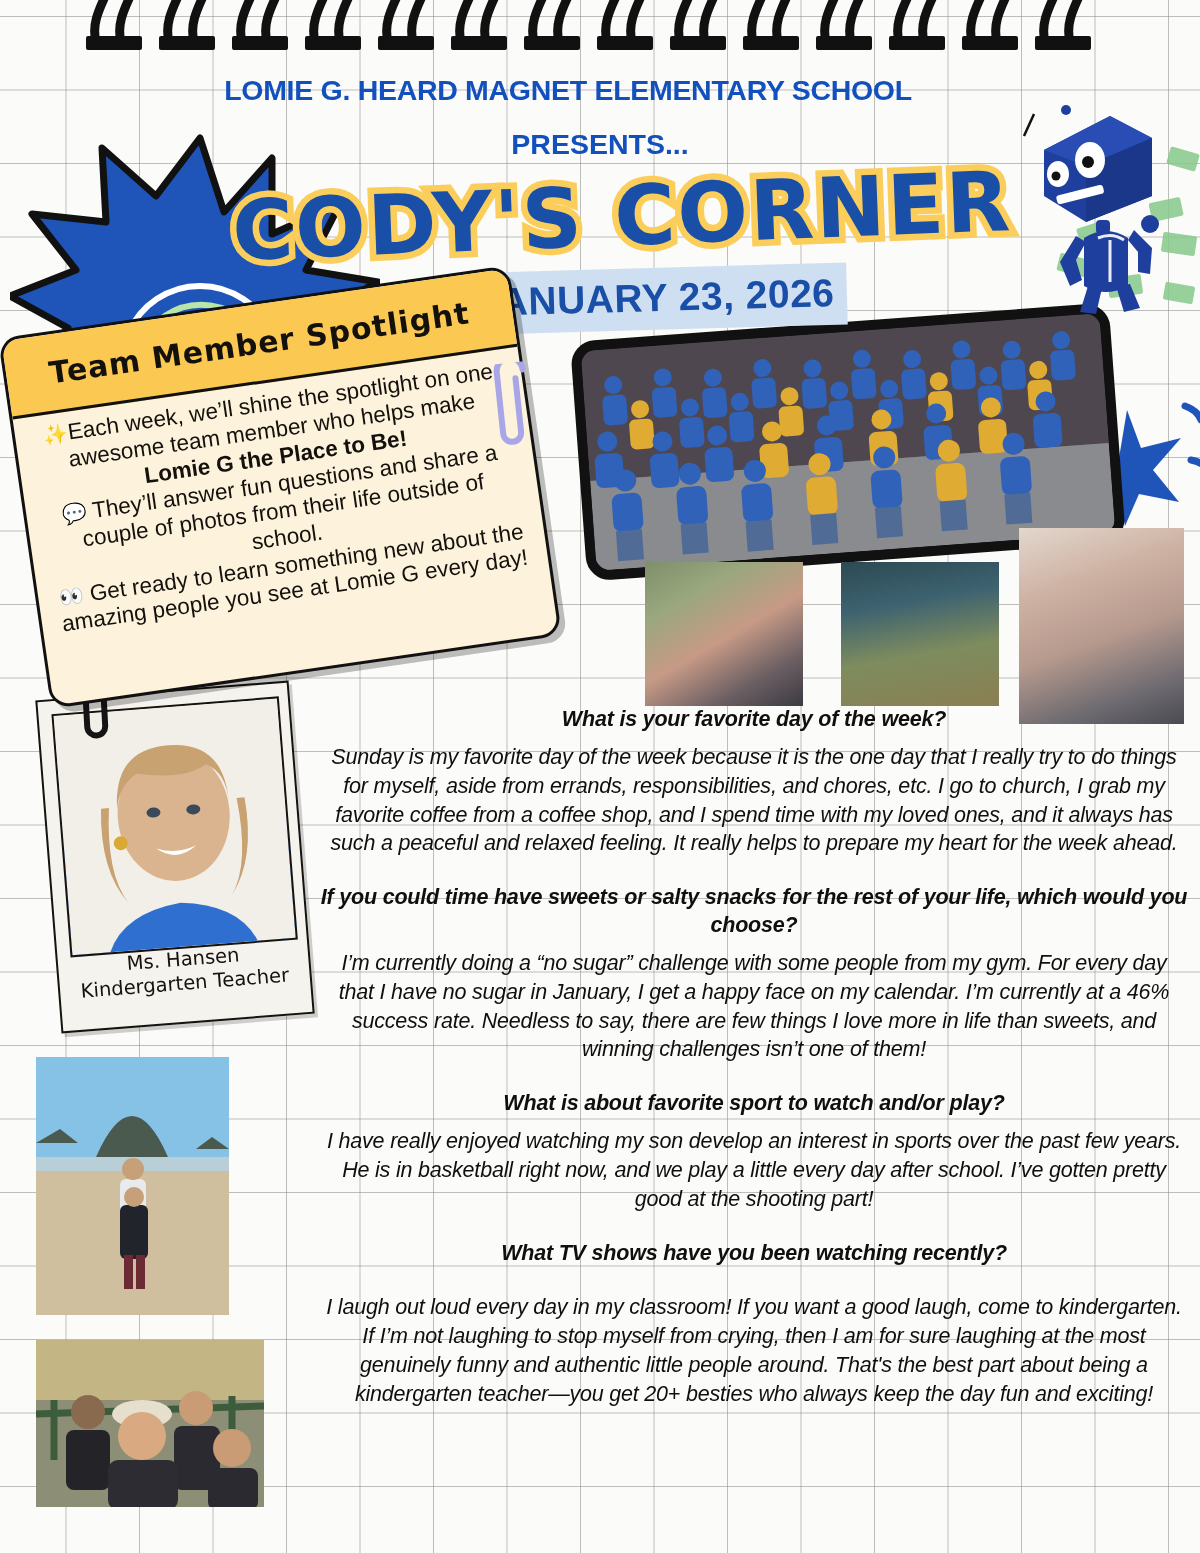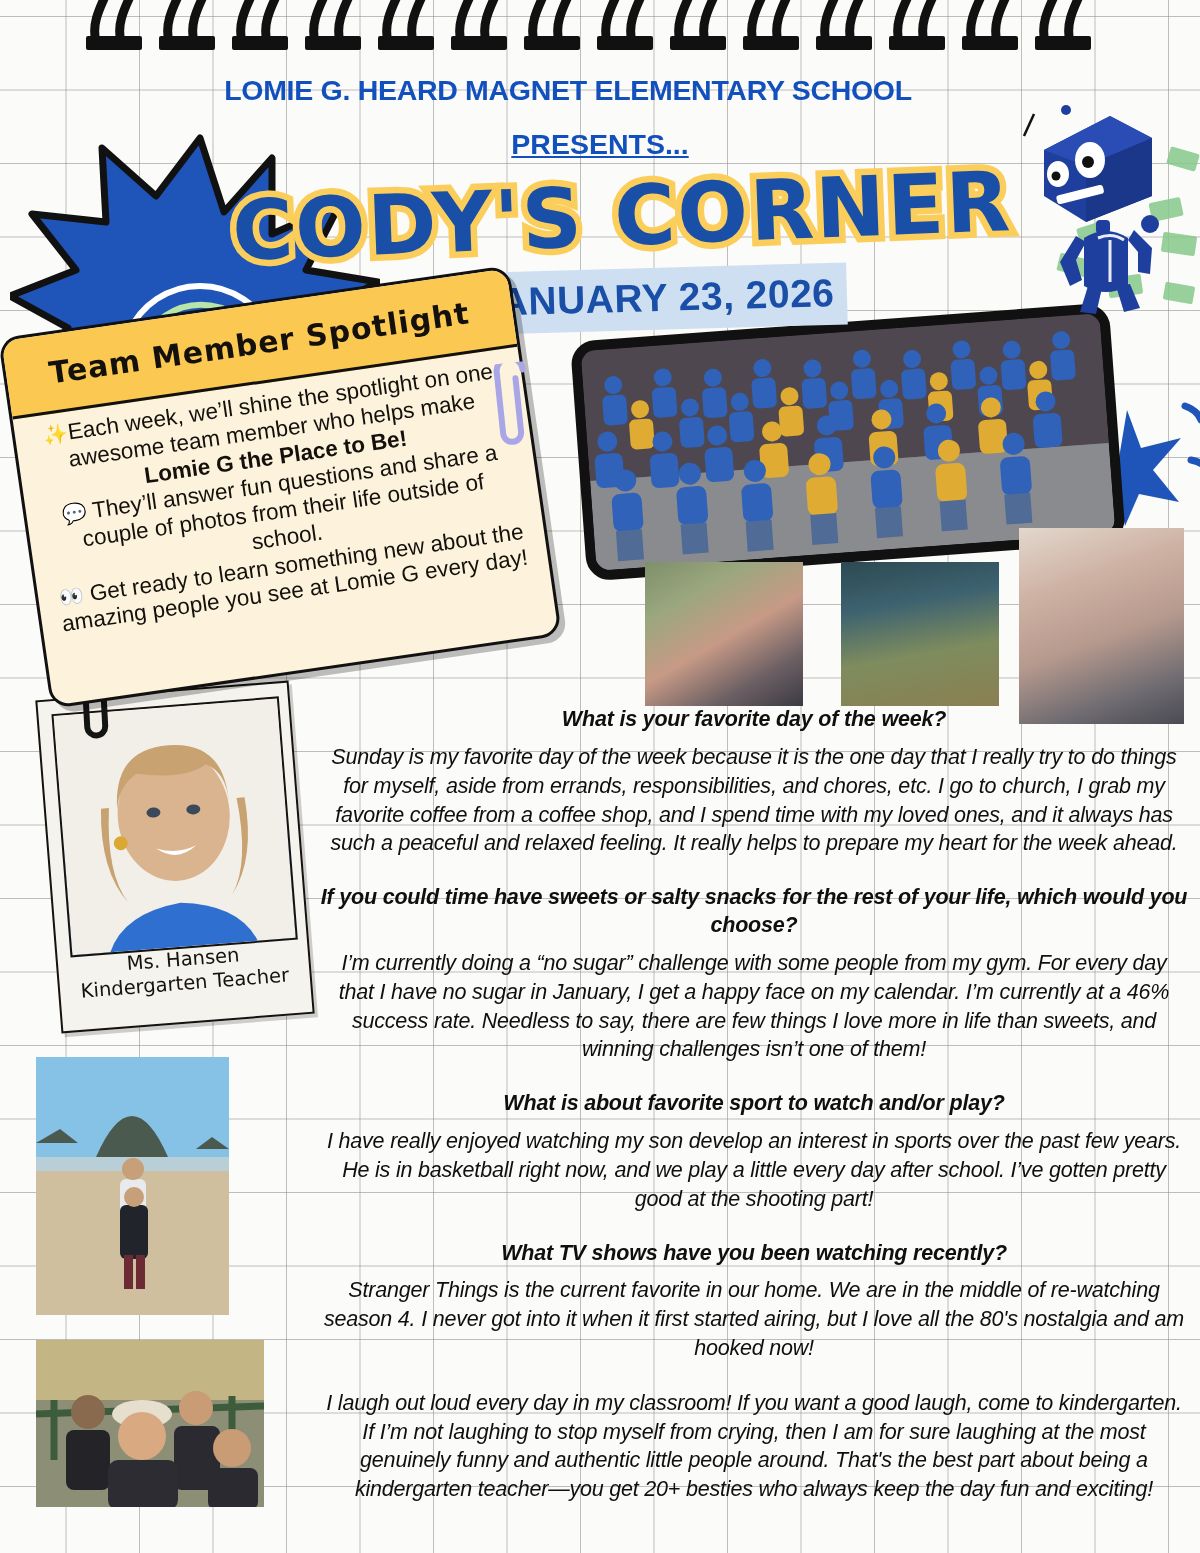--- a/index.html
+++ b/index.html
@@ -50,21 +50,20 @@
     position: absolute;
     top: 128px;
     left: 0;
     width: 1200px;
     text-align: center;
     font-family: "Liberation Sans", sans-serif;
     font-weight: bold;
     font-size: 28.5px;
     color: #1250BE;
     z-index: 30;
-    text-decoration: underline;
   }
 
   
   .starburst {
     position: absolute;
     left: 10px;
     top: 130px;
     width: 370px;
     height: 360px;
     z-index: 10;
@@ -638,18 +637,17 @@
   <div class="qa-block">
     <p class="qa-q">If you could time have sweets or salty snacks for the rest of your life, which would you choose?</p>
     <p class="qa-a">I’m currently doing a “no sugar” challenge with some people from my gym. For every day that I have no sugar in January, I get a happy face on my calendar. I’m currently at a 46% success rate. Needless to say, there are few things I love more in life than sweets, and winning challenges isn’t one of them!</p>
   </div>
   <div class="qa-block">
     <p class="qa-q">What is about favorite sport to watch and/or play?</p>
     <p class="qa-a">I have really enjoyed watching my son develop an interest in sports over the past few years. He is in basketball right now, and we play a little every day after school. I’ve gotten pretty good at the shooting part!</p>
   </div>
   <div class="qa-block">
     <p class="qa-q">What TV shows have you been watching recently?</p>
-    <p class="qa-a">Stranger Things is the current favorite in our home. We are in the middle of re-watching season 4. I never got into it when it first started airing, but I love all the 80's nostalgia and am hooked now!</p>
   </div>
   <div class="qa-block">
     <p class="qa-a">I laugh out loud every day in my classroom! If you want a good laugh, come to kindergarten. If I’m not laughing to stop myself from crying, then I am for sure laughing at the most genuinely funny and authentic little people around. That's the best part about being a kindergarten teacher—you get 20+ besties who always keep the day fun and exciting!</p>
   </div>
 </div>
 
 </body></html>

